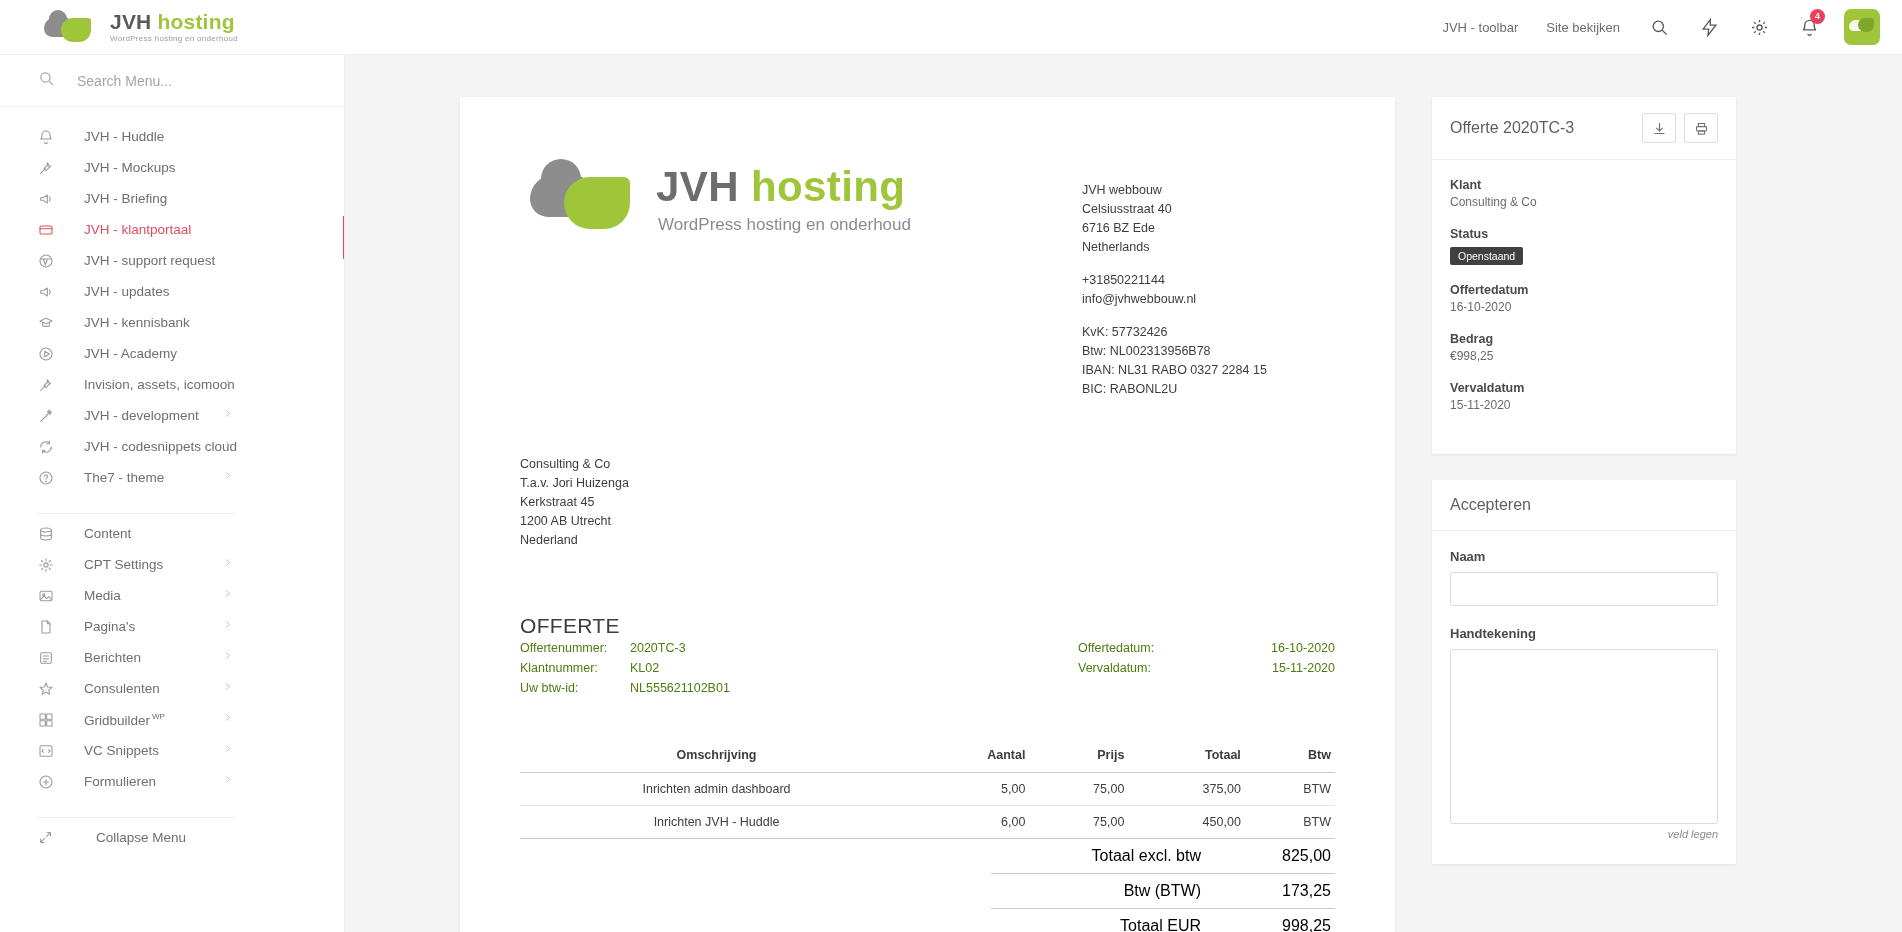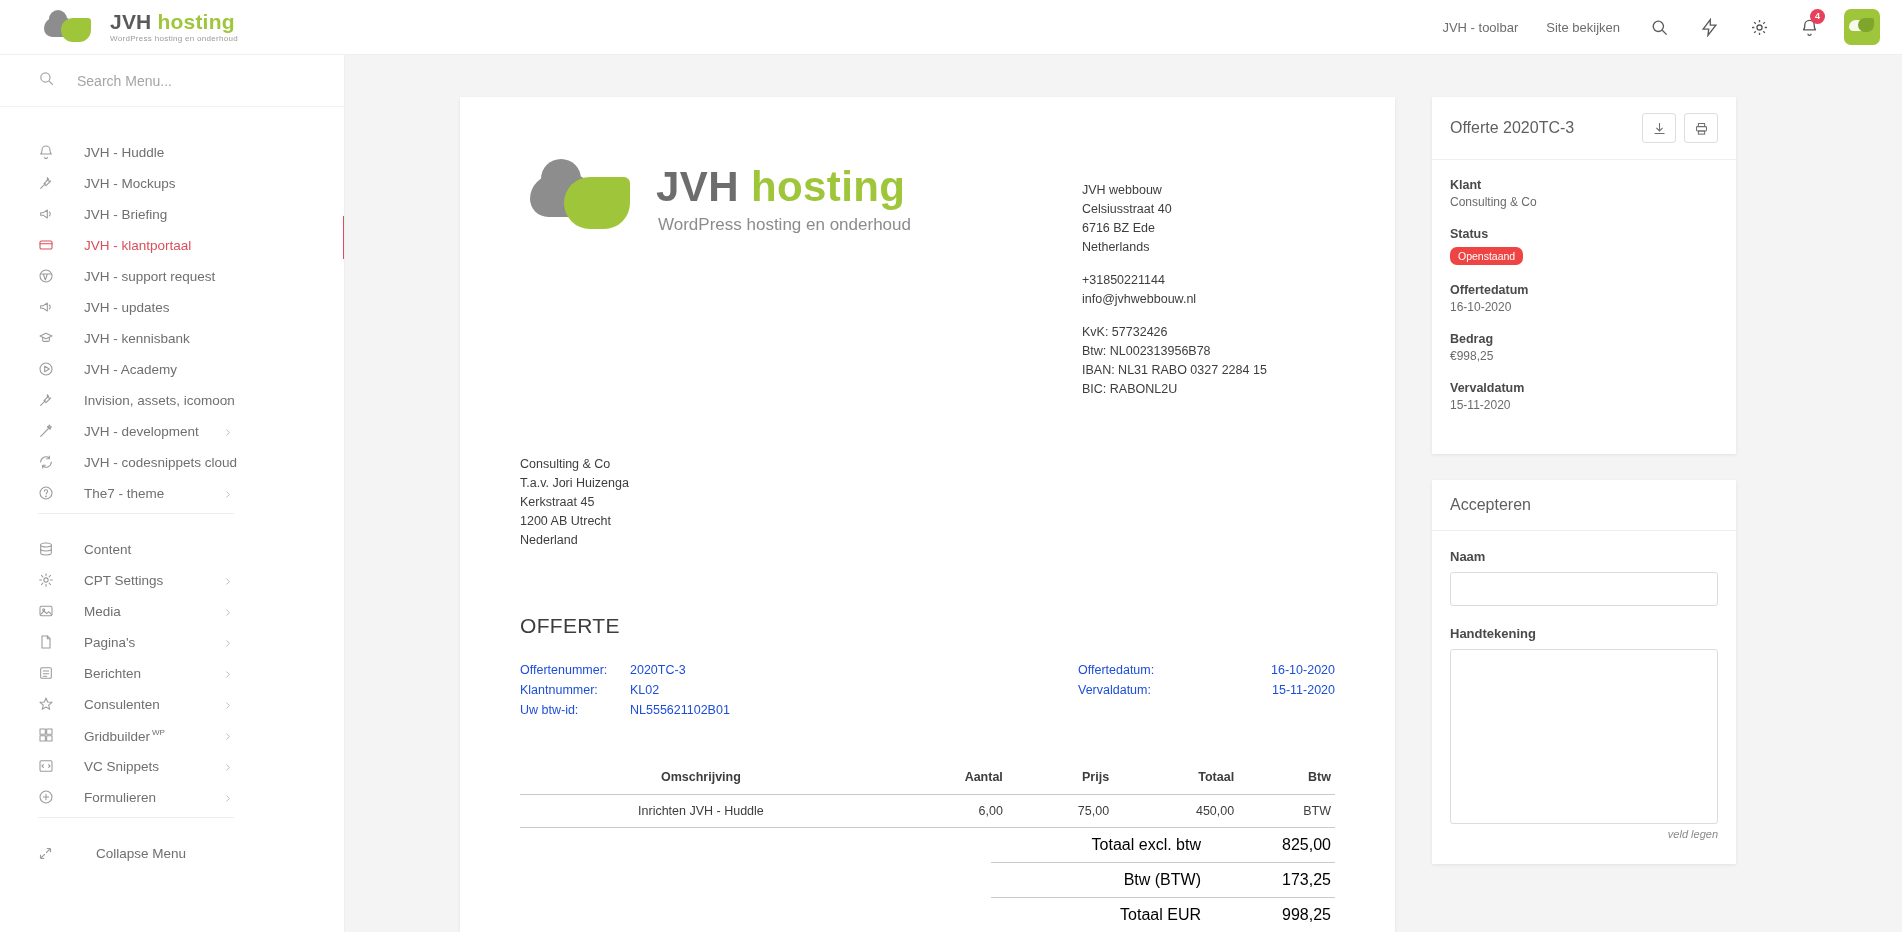--- a/index.html
+++ b/index.html
@@ -70,21 +70,21 @@
   .sidebar {
     position: absolute; top: 55px; left: 0; width: 345px; height: 877px;
     background: #ffffff; border-right: 1px solid #eeeeee; overflow: hidden;
   }
   .menu-search {
     display: flex; align-items: center; height: 52px; padding: 0 0 0 38px;
     border-bottom: 1px solid #f2f2f2; color: #9a9a9a;
   }
   .menu-search .txt { font-size: 14px; color: #a5a5a5; margin-left: 22px; }
   .mrow {
-    display: flex; align-items: flex-end; height: 31px; padding-left: 38px;
+    display: flex; align-items: flex-start; height: 31px; padding-left: 38px;
     color: #6f6f6f; font-size: 13.5px; cursor: pointer; position: relative;
   }
   .mrow .mi { width: 24px; display: flex; align-items: center; color: #9b9b9b; }
   .mrow .ml { margin-left: 22px; white-space: nowrap; }
   .mrow .chev { position: absolute; right: 112px; color: #b4b4b4; font-size: 11px; }
   .mrow.active { color: #d94f5c; }
   .mrow.active .mi { color: #d94f5c; }
   .mrow.active:after {
     content: ""; position: absolute; left: 343px; top: -6px; width: 3px; height: 43px;
     background: #d94f5c;
@@ -129,21 +129,21 @@
     position: absolute; left: 138px; top: 62px; font-size: 17px; color: #8c8c8c;
   }
   .inv-company { margin-left: 62px; font-size: 12.5px; color: #3d3d3d; line-height: 19px; padding-top: 28px; }
   .inv-company .blk { margin-bottom: 14px; }
   .inv-client {
     margin-top: 42px; font-size: 12.5px; color: #3d3d3d; line-height: 19px;
   }
   .inv-title {
     margin-top: 64px; font-size: 21px; color: #3d3d3d; letter-spacing: .3px;
   }
-  .inv-meta { display: flex; margin-top: 22px; font-size: 12.5px; color: #1d4ed8; }
+  .inv-meta { display: flex; margin-top: 0; font-size: 12.5px; color: #4d7c0f; }
   .inv-meta .col-l { width: 330px; }
   .inv-meta .col-r { margin-left: 240px; }
   .mline { display: flex; line-height: 20px; }
   .mline .k { width: 110px; }
   .mline .v { }
   .mline.r .k { width: 175px; }
   .mline.r .v { text-align: right; width: 82px; }
 
   table.items { width: 100%; border-collapse: collapse; margin-top: 44px; font-size: 12.5px; color: #3d3d3d; }
   table.items th {
@@ -567,20 +567,27 @@
       <thead>
         <tr>
           <th class="l">Omschrijving</th>
           <th>Aantal</th>
           <th>Prijs</th>
           <th>Totaal</th>
           <th>Btw</th>
         </tr>
       </thead>
       <tbody id="items-body">
+          <tr>
+            <td class="l">Inrichten admin dashboard</td>
+            <td>5,00</td>
+            <td>75,00</td>
+            <td>375,00</td>
+            <td>BTW</td>
+          </tr>
           <tr class="last">
             <td class="l">Inrichten JVH - Huddle</td>
             <td>6,00</td>
             <td>75,00</td>
             <td>450,00</td>
             <td>BTW</td>
           </tr>
         </tbody>
     </table>
 
@@ -620,21 +627,21 @@
                 <rect x="7" y="16" width="10" height="5"></rect>
               </svg>
           </div>
         </div>
       </div>
       <div class="panel-body" id="detail-fields">
           <div class="field">
             <div class="lbl">Klant</div>
             <div class="val">Consulting &amp; Co</div>
           </div>
-          <div class="field"><div class="lbl">Status</div><div class="pill" style="background: #ef4444; border-radius: 7px;">Openstaand</div></div>
+          <div class="field"><div class="lbl">Status</div><div class="pill" style="background: #404040;">Openstaand</div></div>
           <div class="field">
             <div class="lbl">Offertedatum</div>
             <div class="val">16-10-2020</div>
           </div>
           <div class="field">
             <div class="lbl">Bedrag</div>
             <div class="val">€998,25</div>
           </div>
           <div class="field">
             <div class="lbl">Vervaldatum</div>

